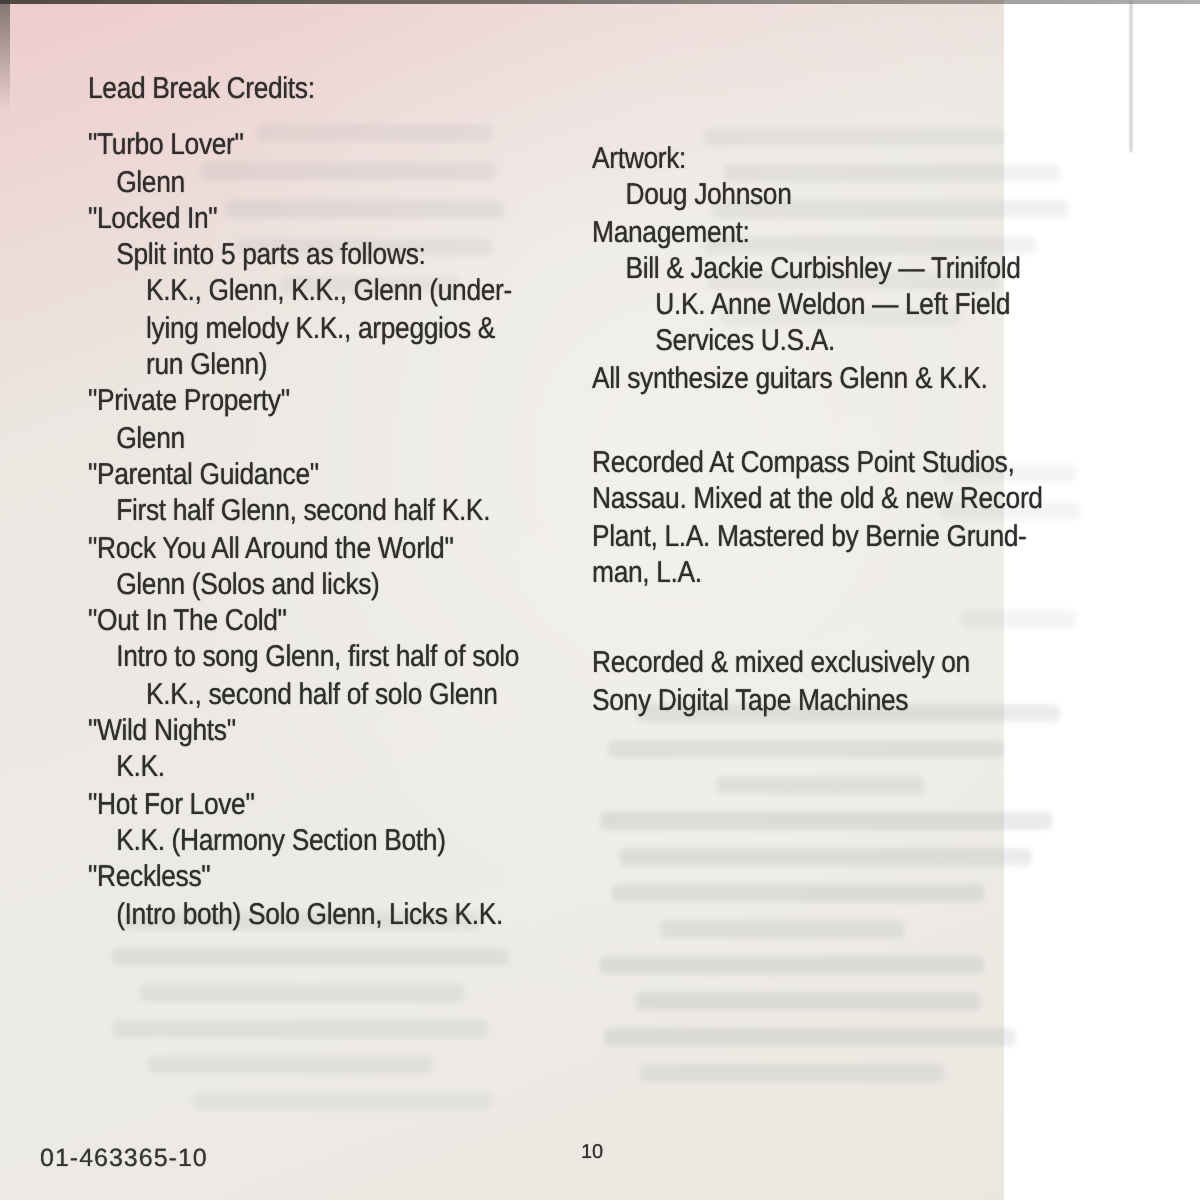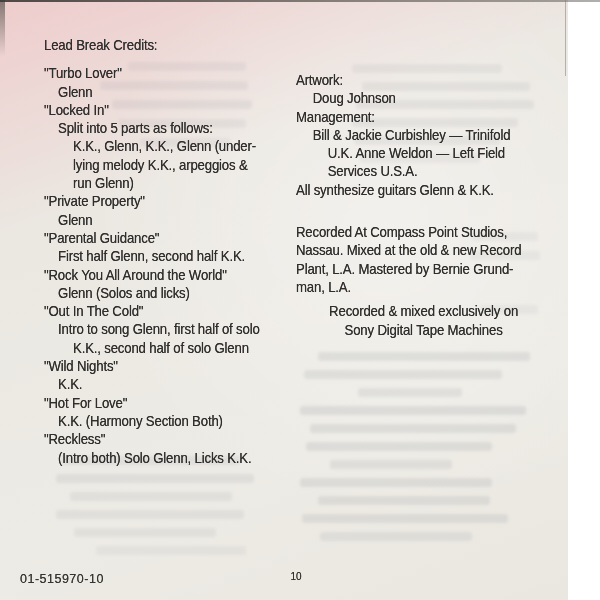--- a/index.html
+++ b/index.html
@@ -1,21 +1,21 @@
 <!DOCTYPE html>
 <html style="--ink: #2f2e2c;"><head>
 <meta charset="utf-8">
 <style>
   html,body{margin:0;padding:0;}
   body{
     width:600px;height:600px;overflow:hidden;
     font-family:"Liberation Sans","DejaVu Sans",sans-serif;
   }
   .page{
-    position:relative;width:568px;height:600px;
+    position:relative;width:502px;height:600px;
     background:
       radial-gradient(ellipse at 68% 38%, rgba(255,255,255,0.35) 0%, rgba(255,255,255,0) 55%),
       linear-gradient(160deg,#e9e6df 0%,#ecc 0%,#ebe8e2 30%,#edebe5 70%,#eae7e0 100%);
     background-color:#ebe8e2;
   }
   
   .edge-top{position:absolute;top:0;left:0;width:600px;height:2px;
     background:linear-gradient(90deg,rgba(50,48,44,.85),rgba(70,68,62,.6) 60%,rgba(80,78,72,.45));}
   .edge-left{position:absolute;top:0;left:0;width:5px;height:56px;
     background:linear-gradient(to bottom,rgba(60,58,52,.6),rgba(60,58,52,0));}
@@ -34,21 +34,21 @@
   }
   #left-col{left:44px;top:36px;width:280px;}
   #right-col{left:296px;top:36px;width:290px;}
   .heading{margin-bottom:10px;}
   #left-col .i1{padding-left:16px;}
   #left-col .i2{padding-left:33px;}
   #right-col .i1{padding-left:19px;}
   #right-col .i2{padding-left:36px;}
   .block[data-name="artwork-management"]{margin-top:35px;}
   .block[data-name="recording-mastering-note"]{margin-top:24px;}
-  .block[data-name="sony-tape-note"]{margin-top:6px;text-align:center;}
+  .block[data-name="sony-tape-note"]{margin-top:27px;}
   
   .footer-catalog{
     position:absolute;left:20px;top:572px;
     font-size:12.5px;letter-spacing:.5px;color:#35342f;
     text-shadow:0 0 .5px rgba(53,52,47,.8);
   }
   .footer-page{
     position:absolute;left:278px;top:571px;width:36px;text-align:center;
     font-size:10px;color:#2f2e2c;
     text-shadow:0 0 .5px rgba(47,46,44,.8);
@@ -141,15 +141,15 @@
         <div class="line" data-name="text-line">Nassau. Mixed at the old &amp; new Record</div>
         <div class="line" data-name="text-line">Plant, L.A. Mastered by Bernie Grund-</div>
         <div class="line" data-name="text-line">man, L.A.</div>
       </div>
       <div class="block" data-name="sony-tape-note">
         <div class="line" data-name="text-line">Recorded &amp; mixed exclusively on</div>
         <div class="line" data-name="text-line">Sony Digital Tape Machines</div>
       </div>
     </div>
 
-  <div class="footer-catalog" data-name="catalog-number">01-515970-10</div>
+  <div class="footer-catalog" data-name="catalog-number">01-463365-10</div>
   <div class="footer-page" data-name="page-number">10</div>
 </div>
 
 </body></html>

